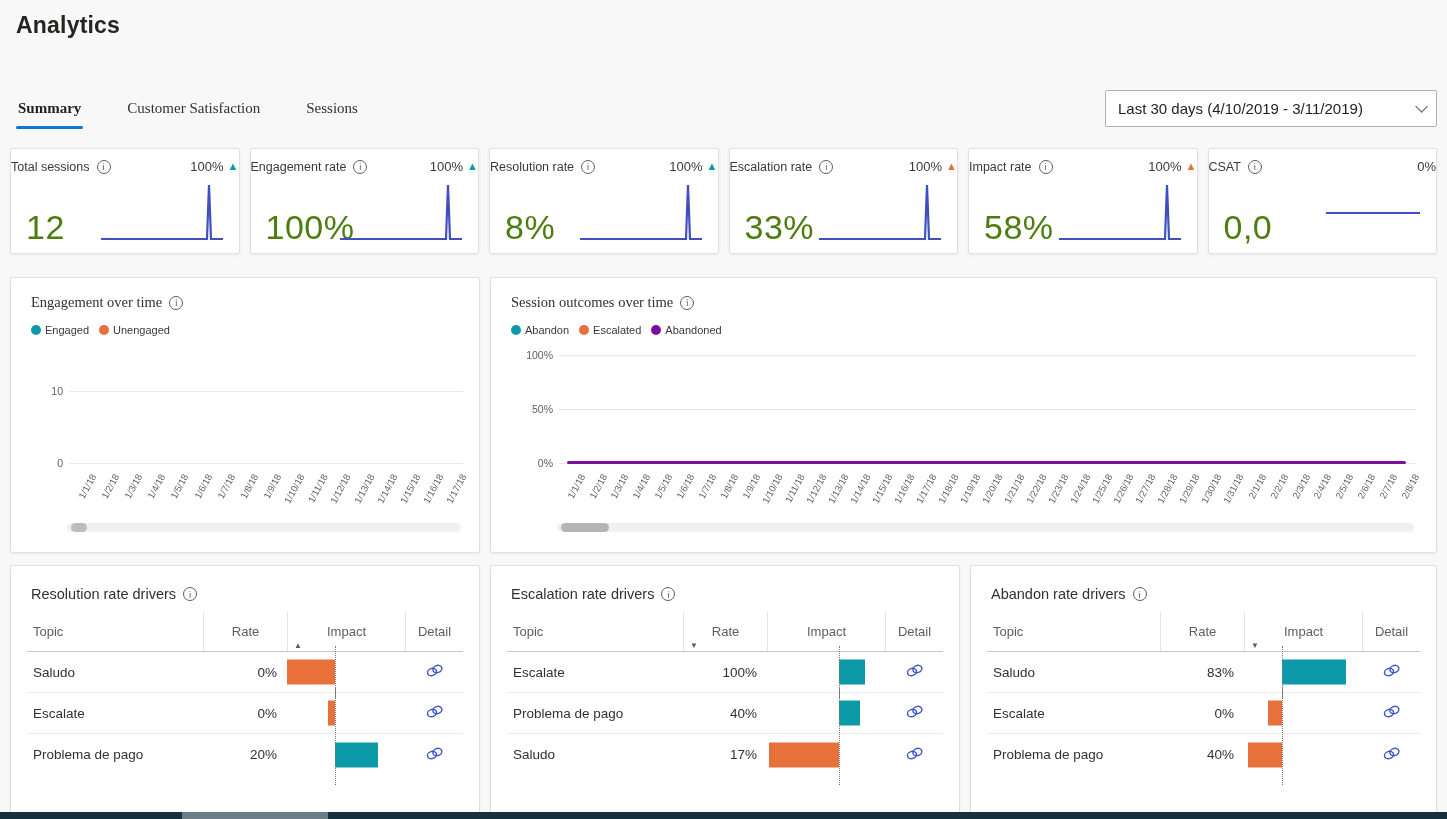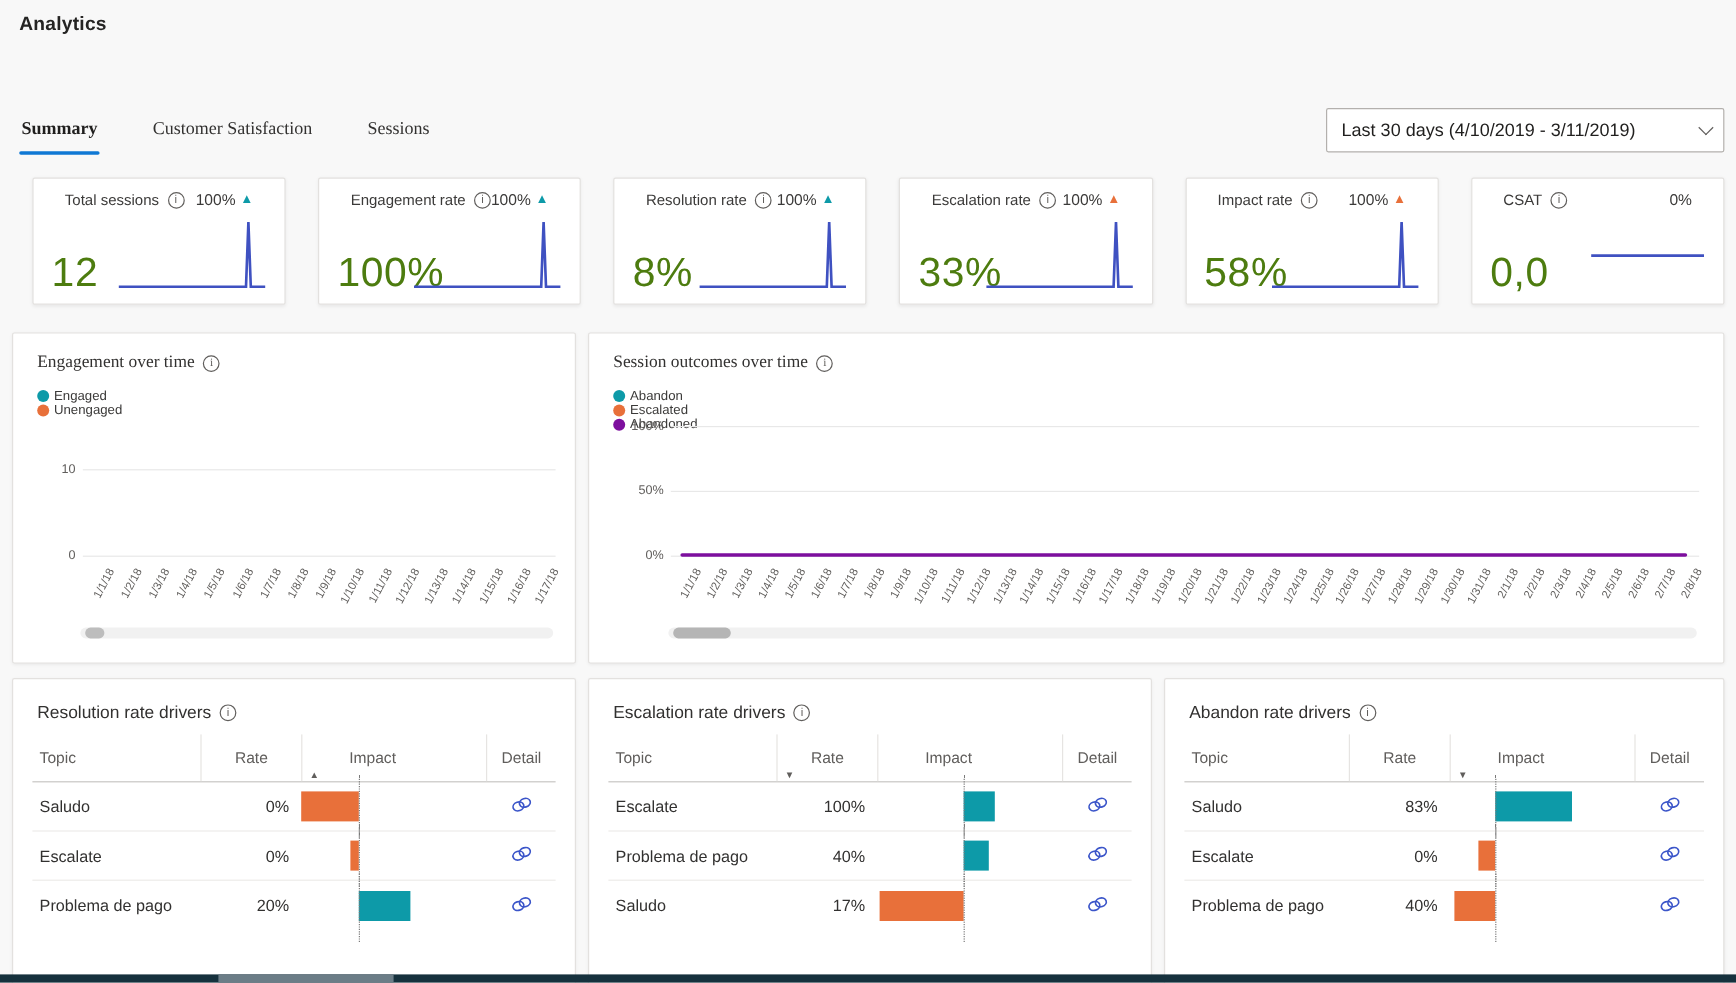--- a/index.html
+++ b/index.html
@@ -2,52 +2,52 @@
 <html style="--accent: #0f78d4;"><head>
 <meta charset="utf-8">
 <style>
   * { margin:0; padding:0; box-sizing:border-box; }
   html,body { width:1447px; height:819px; overflow:hidden; }
   body {
     font-family:"Liberation Sans", sans-serif;
     background:#f8f8f8; color:#323130; position:relative;
   }
   
-  .page-title { font-size:16px; font-weight:600; color:#252423; padding:12px 0 0 16px; letter-spacing:.2px; }
+  .page-title { font-size:23px; font-weight:600; color:#252423; padding:12px 0 0 16px; letter-spacing:.2px; }
   .tabbar { position:absolute; top:88px; left:0; right:0; height:44px; }
   .tabs { position:absolute; left:16px; top:6px; display:flex;font-family:Liberation Serif, serif; }
   .tab { font-size:15px; color:#323130; margin-right:42px; padding:6px 2px 12px 2px; cursor:pointer; position:relative; }
   .tab.active { font-weight:700; color:#201f1e; }
   .tab.active::after { content:""; position:absolute; left:0; right:0; bottom:0; height:3px; background:var(--accent,#0f78d4); border-radius:2px; }
   .date-filter { position:absolute; right:10px; top:2px; width:332px; height:37px; background:#fff;
     border:1px solid #b3b0ad; border-radius:2px; display:flex; align-items:center; justify-content:space-between;
     padding:0 12px; font-size:15px; color:#201f1e; cursor:pointer; }
   .chev { width:9px; height:9px; border-right:1.5px solid #605e5c; border-bottom:1.5px solid #605e5c;
     transform:rotate(45deg) translateY(-3px); margin-left:8px; }
   
   .card { background:#fff; border:1px solid #e3e1df; box-shadow:0 1px 3px rgba(0,0,0,.06); border-radius:2px; }
   
   .kpi-row { position:absolute; top:148px; left:10px; right:10px; height:106px;
     display:grid; grid-template-columns:repeat(6,1fr); gap:10px; }
-  .kpi-card { position:relative; padding:10px 26px;margin-left:17px; }
+  .kpi-card { position:relative; padding:10px 0; }
   .kpi-head { display:flex; align-items:center; justify-content:space-between; }
   .kpi-label { font-size:12.5px; color:#3b3a39; display:flex; align-items:center; white-space:nowrap; }
   .kpi-delta { font-size:13px; color:#3b3a39; display:flex; align-items:center; white-space:nowrap; }
   .tri { font-size:11px; margin-left:4px; line-height:1; }
   .kpi-value { position:absolute; left:15px; bottom:6px; font-size:34px; color:#4d7c0f; letter-spacing:.5px; }
   .spark { position:absolute; right:12px; bottom:8px; }
   .info-icon { display:inline-flex; align-items:center; justify-content:center; width:14px; height:14px;
     border:1px solid #605e5c; border-radius:50%; font-size:9.5px; color:#605e5c; margin-left:7px;
     font-style:normal; cursor:default; flex:0 0 auto; }
   
   .charts-row { position:absolute; top:277px; left:10px; right:10px; height:276px;
     display:grid; grid-template-columns:470px 1fr; gap:10px; }
   .chart-card { position:relative; }
   .chart-title { position:absolute; top:16px; left:20px; font-size:14.5px; color:#323130; display:flex; align-items:center;font-family:Liberation Serif, serif; }
-  .legend { position:absolute; top:46px; left:20px; display:flex; font-size:11px; color:#3b3a39;flex-direction:column; }
+  .legend { position:absolute; top:46px; left:20px; display:flex; font-size:11px; color:#3b3a39; }
   .legend-item { display:flex; align-items:center; margin-right:10px; }
   .legend-dot { width:10px; height:10px; border-radius:50%; margin-right:4px; }
   .plot { position:absolute; left:0; right:0; top:0; bottom:0; }
   .gridline { position:absolute; height:1px; background:#e8e8e8; }
   .ytick { position:absolute; font-size:10.5px; color:#605e5c; text-align:right; width:38px; transform:translateY(-50%); }
   .xticks { position:absolute; display:flex; height:58px; }
   .xtick-cell { flex:1; position:relative; }
   .xtick { position:absolute; top:4px; right:4px; font-size:9.5px; color:#605e5c; white-space:nowrap;
     transform:rotate(-62deg); transform-origin:100% 0; }
   .outcome-line { position:absolute; height:3px; border-radius:2px; }
@@ -58,21 +58,21 @@
     display:grid; grid-template-columns:470px 470px 1fr; gap:10px; }
   .table-card { position:relative; padding:14px 16px; }
   .table-title { font-size:14.5px; color:#323130; display:flex; align-items:center; margin:6px 0 10px 4px; }
   .drv-table { width:100%; }
   .drv-head { display:flex; border-bottom:1px solid #c8c6c4; height:40px; align-items:center; font-size:13px; color:#605e5c; }
   .drv-row { display:flex; border-bottom:1px solid #edebe9; height:41px; align-items:center; font-size:13.5px; color:#323130; }
   .drv-row:last-child { border-bottom:none; }
   .col-topic { flex:1; padding-left:6px; }
   .col-rate  { width:84px; text-align:right; padding-right:10px; }
   .col-impact{ width:104px; margin-left:14px; position:relative; height:100%; }
-  .col-detail{ width:58px; text-align:center;margin-left:36px; }
+  .col-detail{ width:58px; text-align:center; }
   .drv-head .col-rate, .drv-head .col-impact, .drv-head .col-detail { border-left:1px solid #e6e4e2; height:100%; display:flex; align-items:center; }
   .drv-head .col-rate { justify-content:center; padding-right:0; }
   .drv-head .col-impact { justify-content:center; margin-left:0; width:118px; }
   .drv-body .col-impact { width:118px; margin-left:0; }
   .drv-head .col-detail { justify-content:center; }
   .sort-arrow { position:absolute; left:6px; bottom:1px; font-size:8px; color:#605e5c; }
   .impact-bar { position:absolute; top:50%; transform:translateY(-50%); height:25px; }
   .impact-baseline { position:absolute; top:-6px; bottom:-6px; width:0; border-left:1px dotted #7a7a7a; }
   .drv-row:last-child .impact-baseline { bottom:-10px; }
   .link-icon { display:inline-block; cursor:pointer; }

